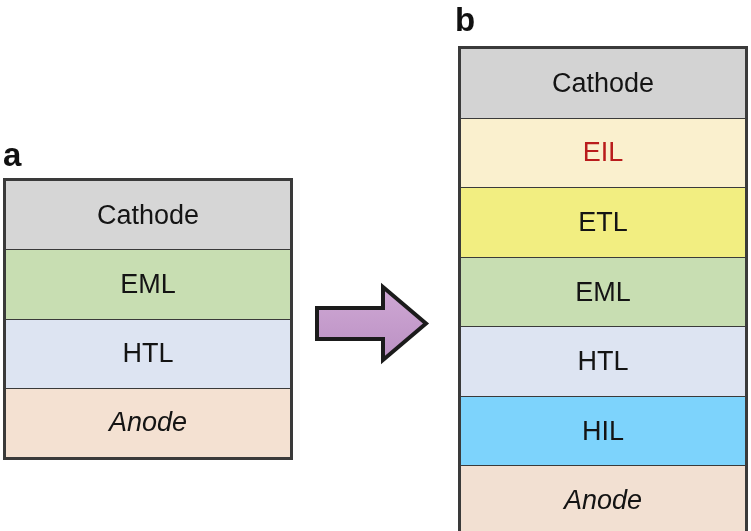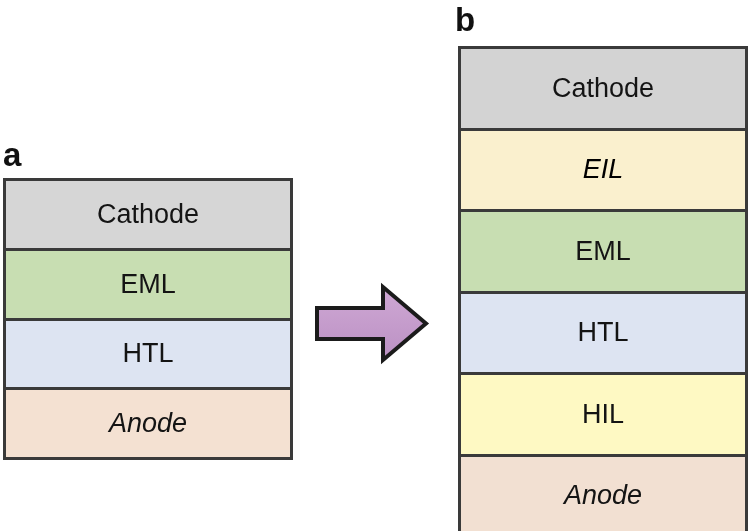--- a/index.html
+++ b/index.html
@@ -57,21 +57,21 @@
     width: 290px;
     height: 492px;
   }
 
   .layer {
     box-sizing: border-box;
     flex: 1 1 0;
     display: flex;
     align-items: center;
     justify-content: center;
-    border-bottom: 3px solid #14532d;
+    border-bottom: 1px solid #14532d;
     position: relative;
   }
   .layer:last-child {
     border-bottom: none;
     font-style: italic;
   }
   .layer-label {
     font-family: "Liberation Sans", sans-serif;
     font-size: 27px;
     color: #141414;
@@ -125,29 +125,32 @@
     </svg>
   </div>
 
   <div class="panel-letter" id="letter-b">b</div>
 
   <div class="stack" id="stack-b" style="border-color: rgb(58, 58, 58);">
     <div class="layer" style="background: rgb(211, 211, 211); border-bottom-color: rgb(58, 58, 58);">
       <span class="layer-label" style="color: rgb(20, 20, 20);">Cathode</span>
     </div>
     <div class="layer" style="background: rgb(250, 240, 206); border-bottom-color: rgb(58, 58, 58);">
-      <span class="layer-label" style="color: #000000; font-style: italic;">EIL</span>
+      <span class="layer-label" style="color: #b91c1c;">EIL</span>
+    </div>
+    <div class="layer" style="background: rgb(242, 238, 129); border-bottom-color: rgb(58, 58, 58);">
+      <span class="layer-label" style="color: rgb(20, 20, 20);">ETL</span>
     </div>
     <div class="layer" style="background: rgb(200, 222, 178); border-bottom-color: rgb(58, 58, 58);">
       <span class="layer-label" style="color: rgb(20, 20, 20);">EML</span>
     </div>
     <div class="layer" style="background: rgb(221, 228, 242); border-bottom-color: rgb(58, 58, 58);">
       <span class="layer-label" style="color: rgb(20, 20, 20);">HTL</span>
     </div>
-    <div class="layer" style="background: #fef9c3; border-bottom-color: rgb(58, 58, 58);">
+    <div class="layer" style="background: #7dd3fc; border-bottom-color: rgb(58, 58, 58);">
       <span class="layer-label" style="color: rgb(20, 20, 20);">HIL</span>
     </div>
     <div class="layer" style="background: rgb(242, 224, 210); border-bottom-color: rgb(58, 58, 58);">
       <span class="layer-label" style="color: rgb(20, 20, 20);">Anode</span>
     </div>
   </div>
 
 </div>
 
 </body></html>

